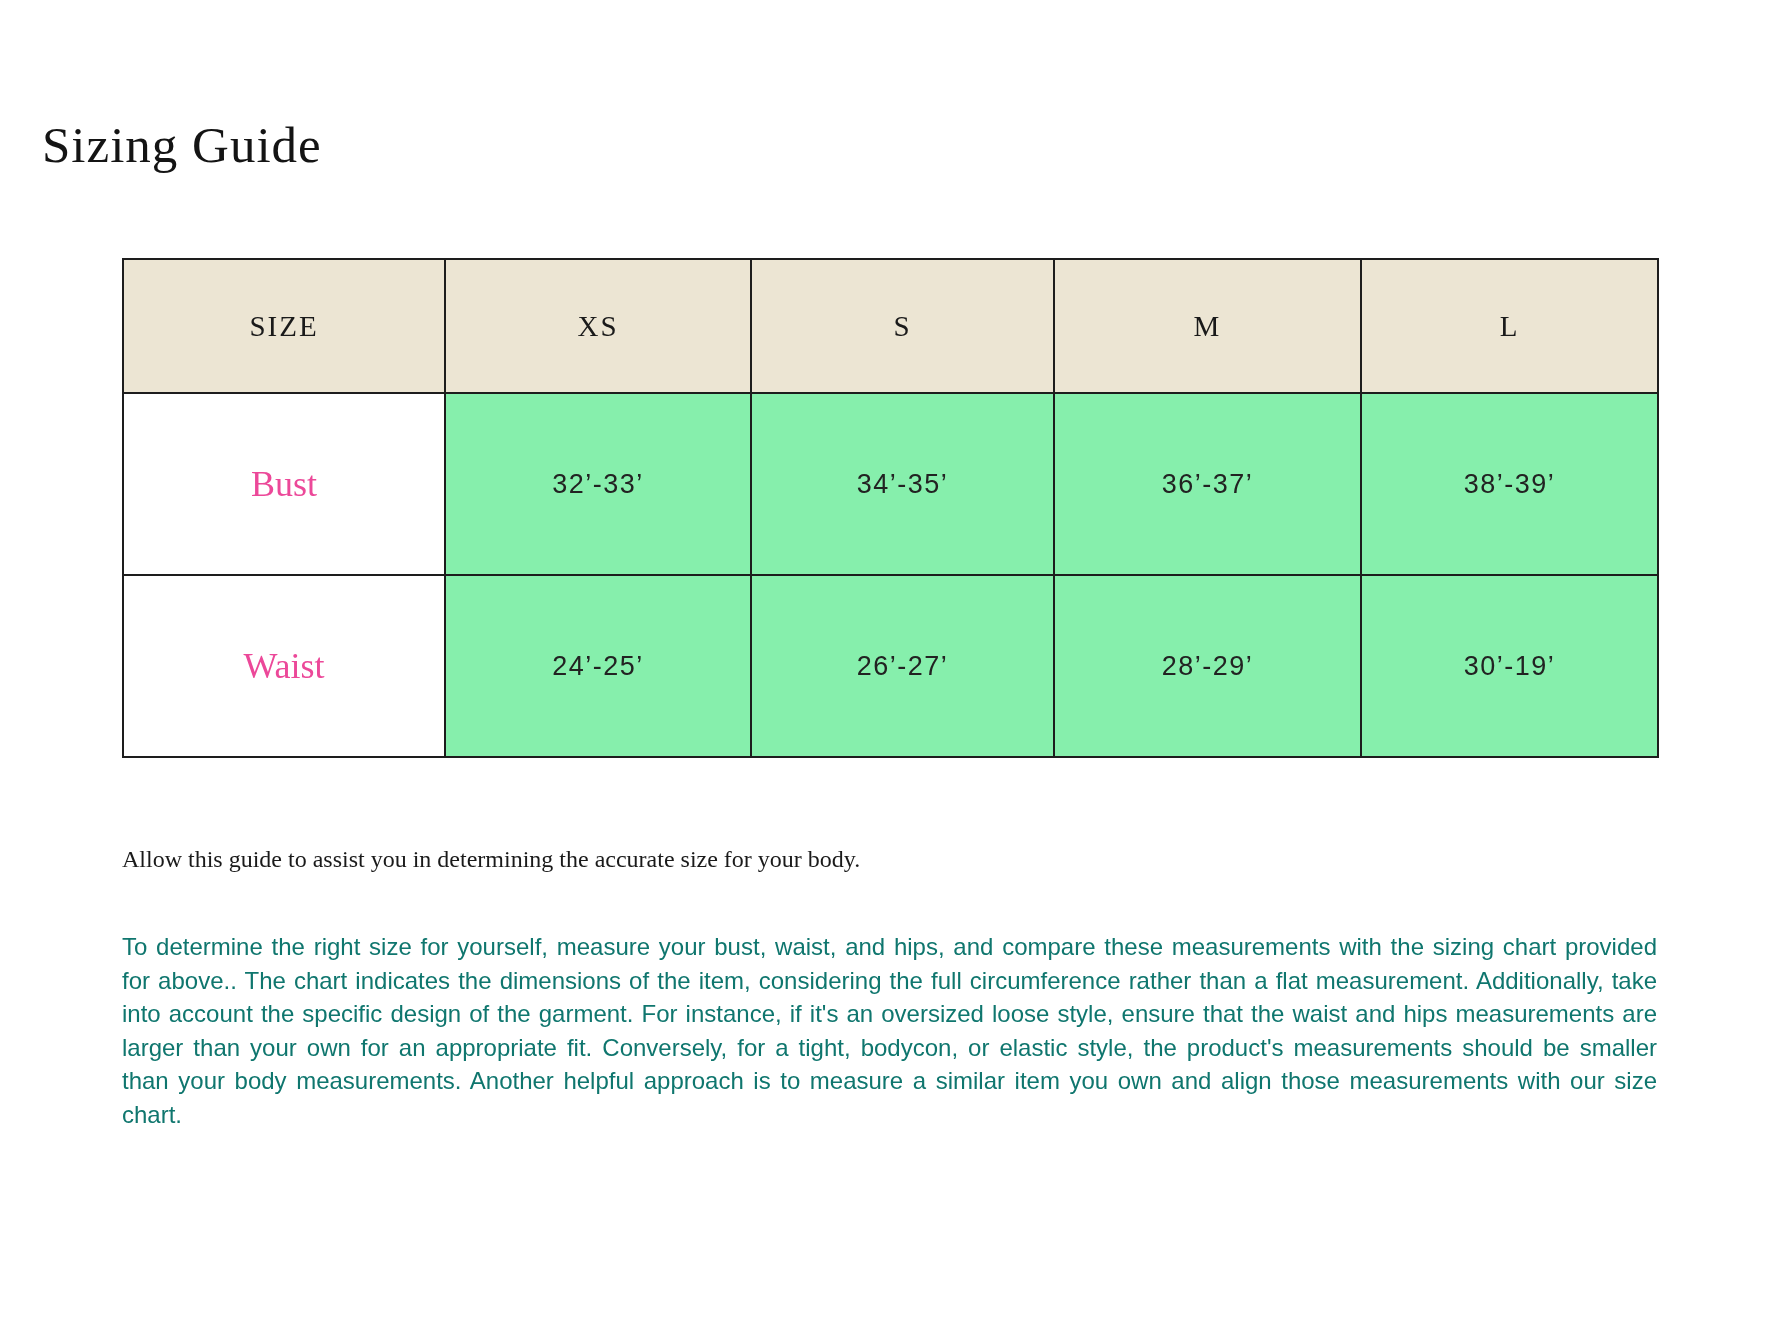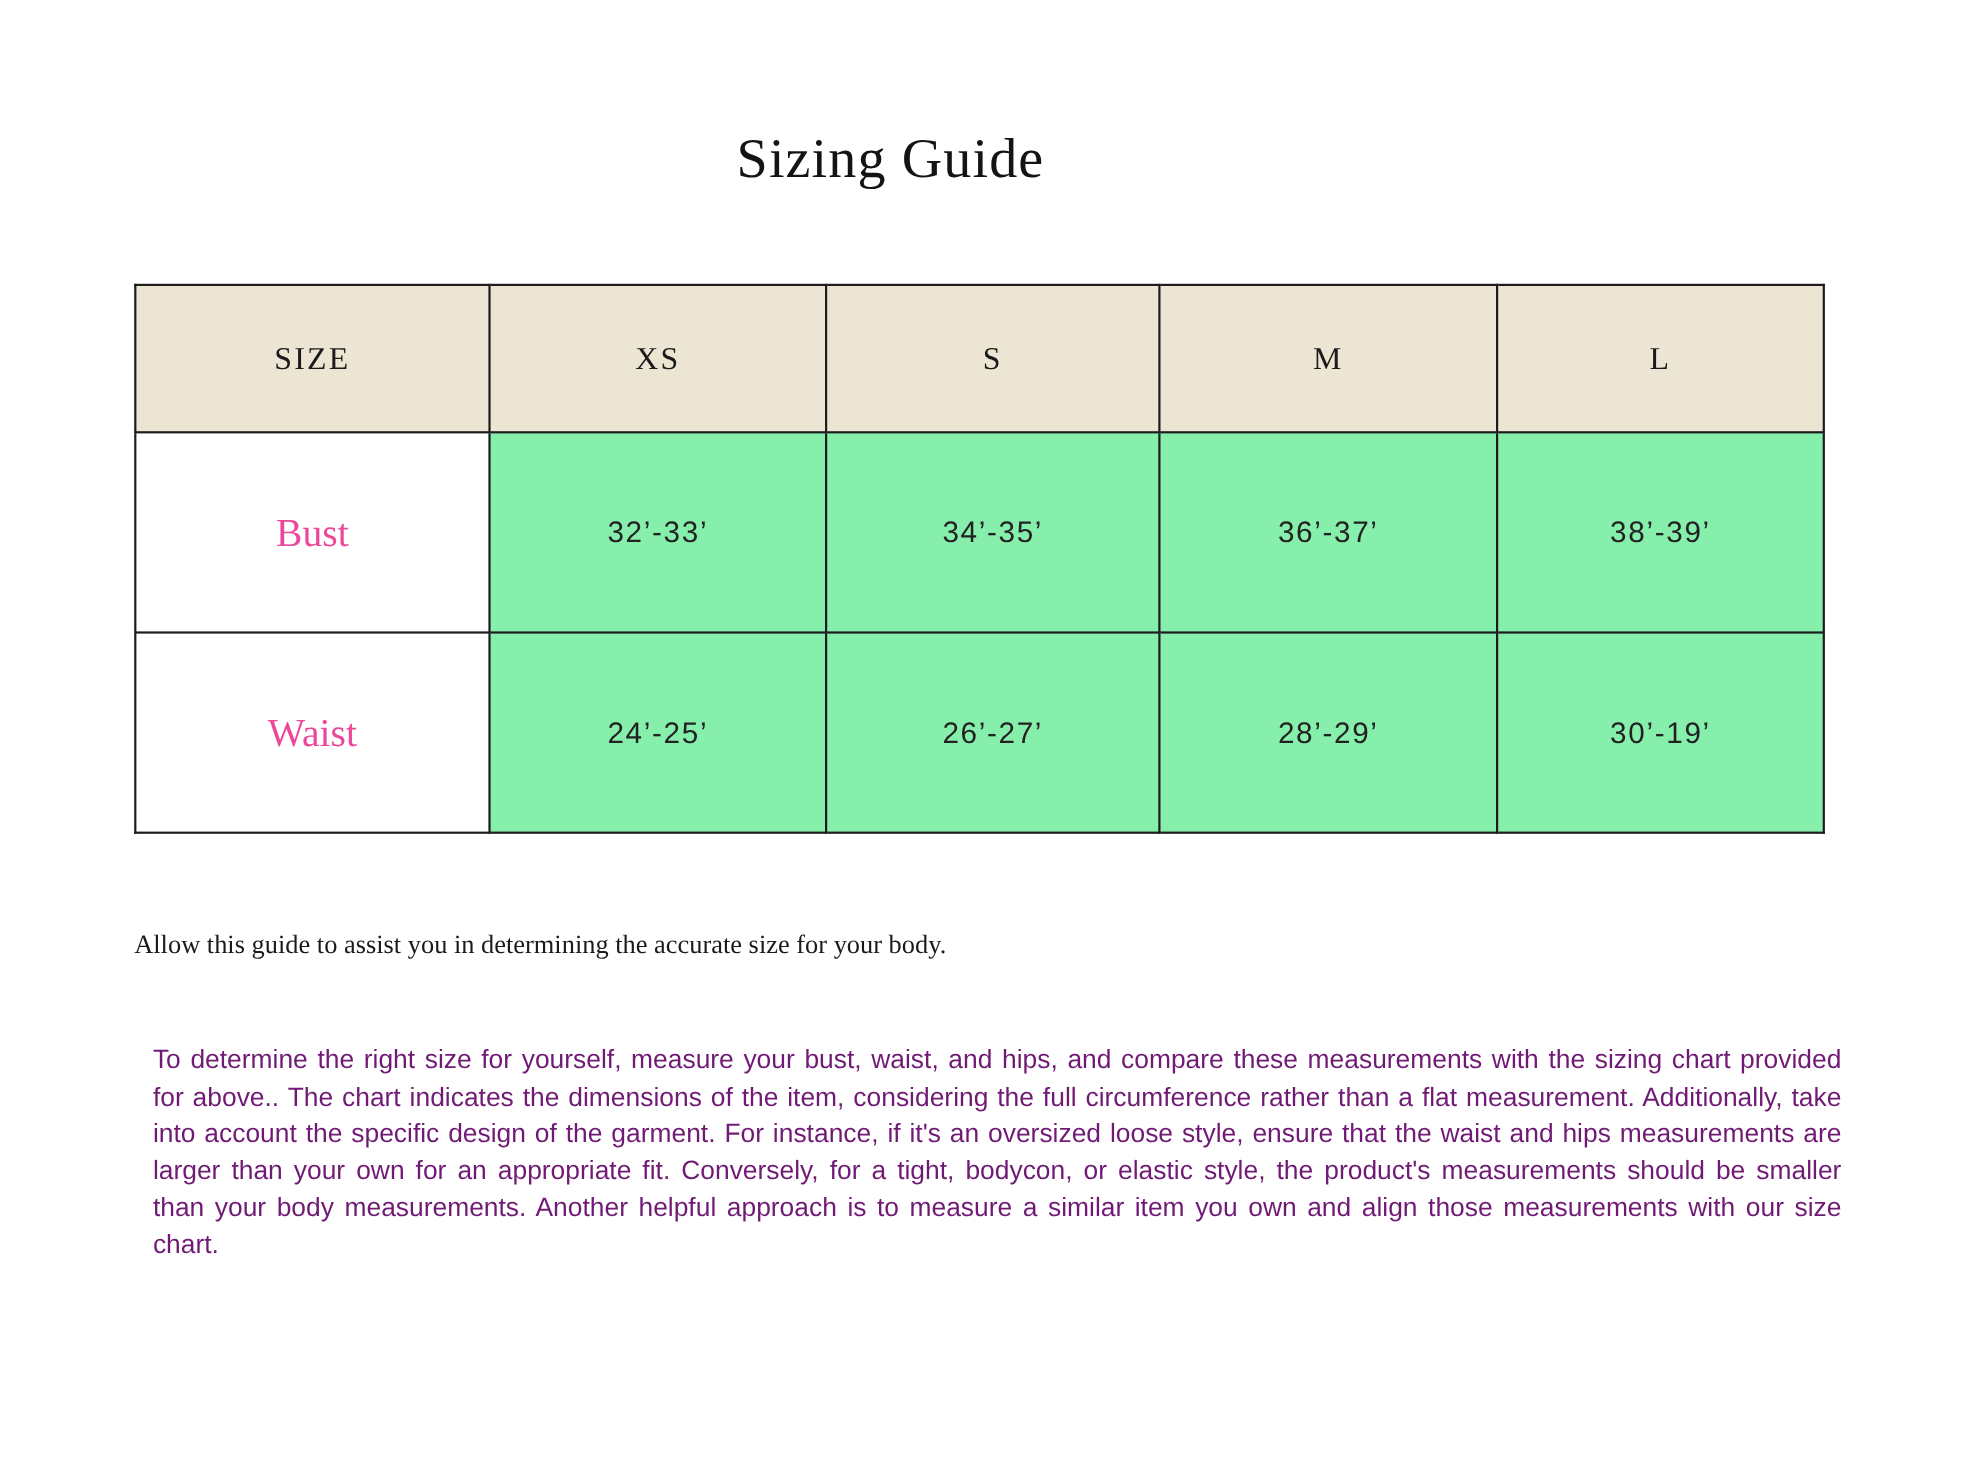--- a/index.html
+++ b/index.html
@@ -21,21 +21,21 @@
     top: 0;
     width: 1535px;
     height: 1344px;
   }
   .title {
     position: absolute;
     top: 116px;
     left: 0;
     width: 100%;
     margin: 0;
-    text-align: center;
+    text-align: left;
     transform: translateX(-80px);
     font-family: "Liberation Serif", "DejaVu Serif", serif;
     font-weight: 400;
     font-size: 51px;
     letter-spacing: 1px;
     color: #141414;
   }
   table.size-table {
     position: absolute;
     top: 258px;
@@ -82,26 +82,26 @@
     font-family: "Liberation Serif", "DejaVu Serif", serif;
     font-weight: 400;
     font-size: 24px;
     color: #1a1a1a;
   }
   .body-text {
     position: absolute;
     top: 930px;
     left: 0;
     width: 1535px;
-    margin: 17px;
+    margin: 0;
     font-size: 24px;
     line-height: 33.5px;
     word-spacing: 1px;
     text-align: justify;
-    color: #701a75;
+    color: #0f766e;
   }
   .contact {
     position: absolute;
     top: 1162px;
     left: 0;
     width: 1535px;
     margin: 0;
     font-size: 24px;
     color: #1e1e1e;
   }

